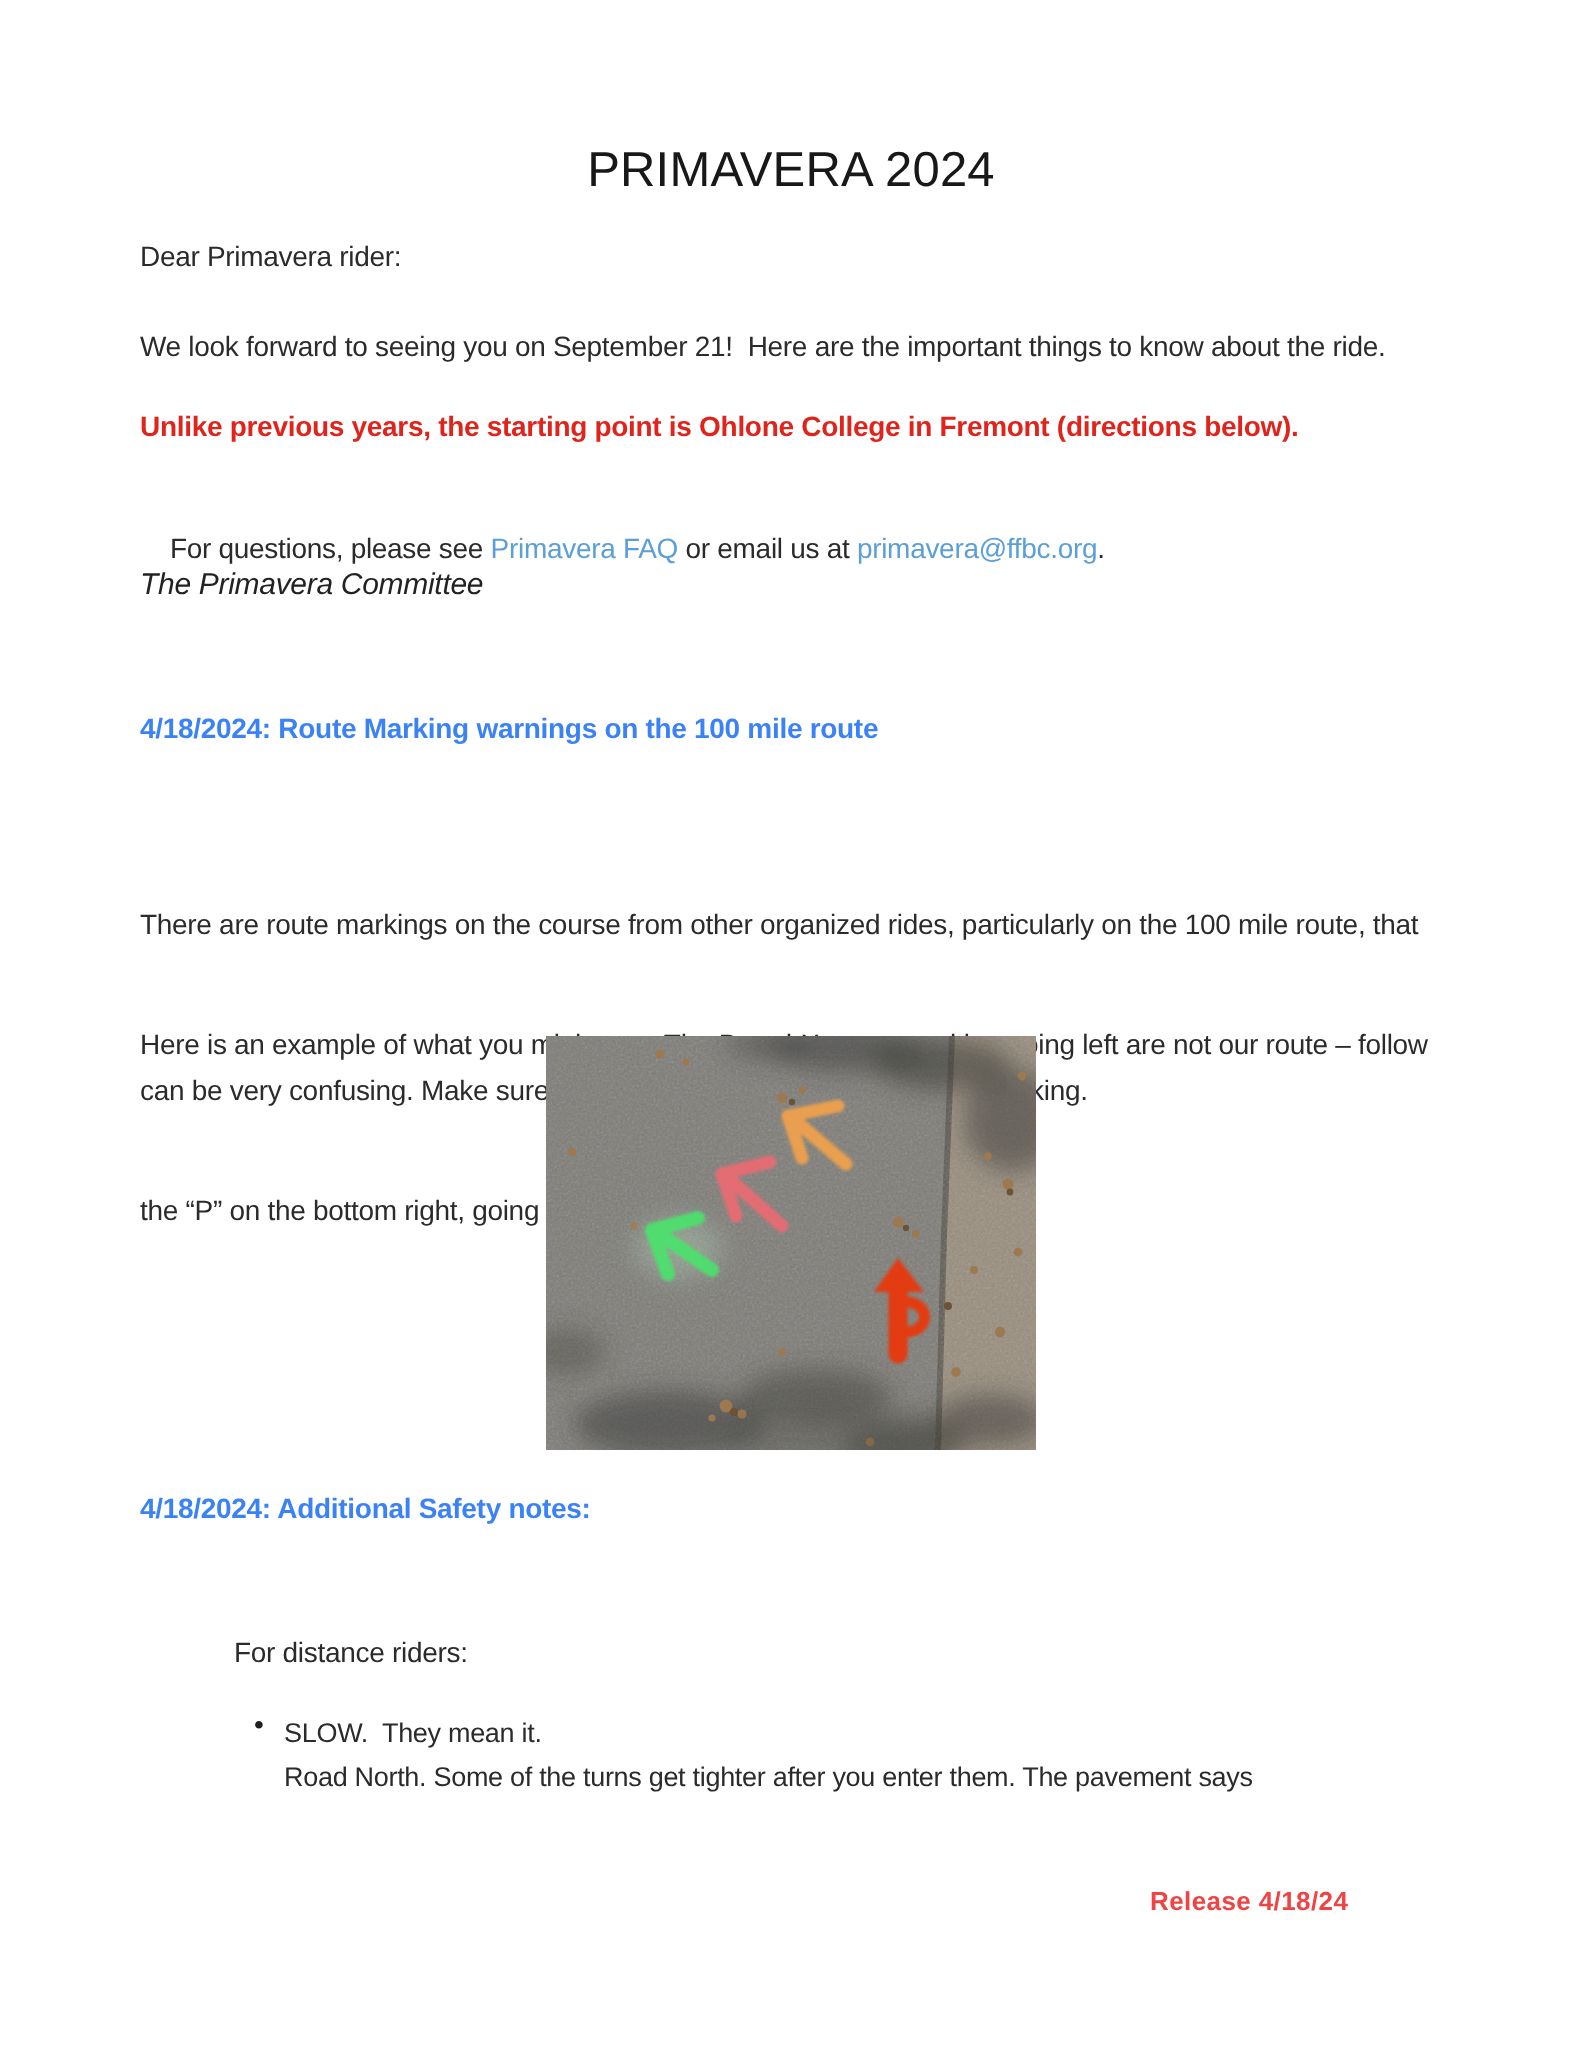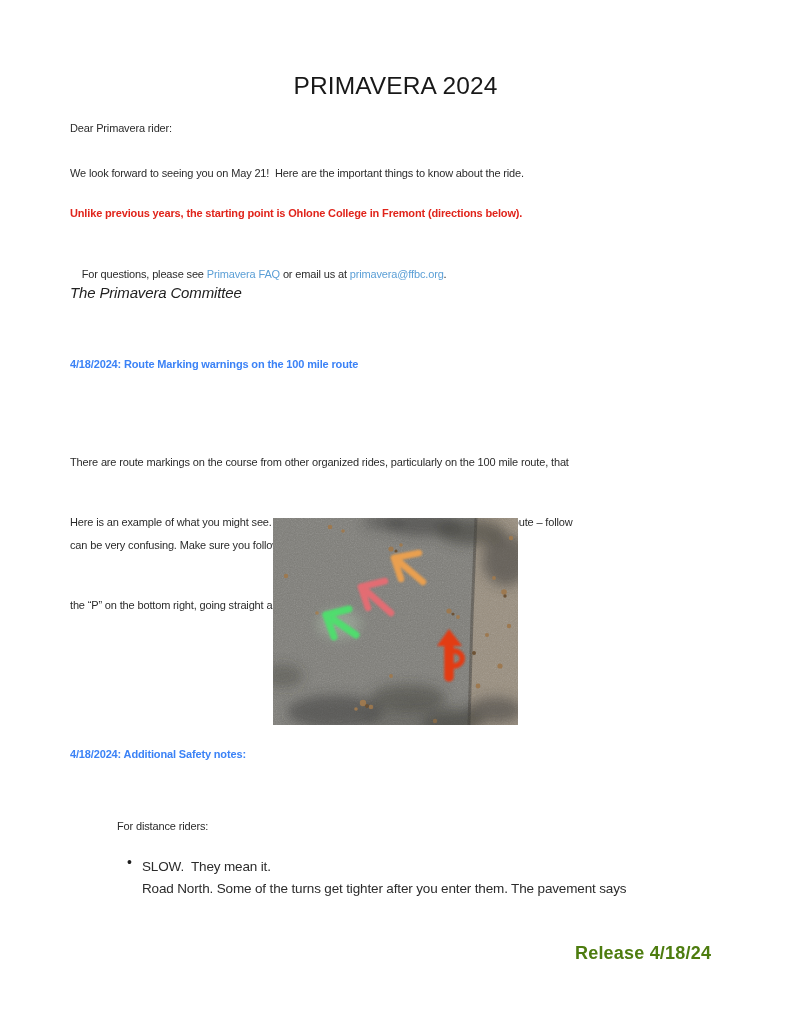--- a/index.html
+++ b/index.html
@@ -9,21 +9,21 @@
     width:791px; height:1024px;
     background:#ffffff;
     font-family:"Liberation Sans", sans-serif;
     color:#2b2b2b;
     overflow:hidden;
     text-decoration:underline;
   }
   .t {
     position:absolute;
     left:70px;
-    font-size:11px;
+    font-size:14px;
     letter-spacing:-0.15px;
     line-height:16px;
     white-space:pre;
     color:#2b2b2b;
   }
   .title {
     position:absolute;
     top:72px; left:0; width:791px;
     text-align:center;
     font-size:24.5px;
@@ -52,37 +52,37 @@
     position:absolute;
     left:142px; top:856px;
     font-size:13.5px;
     letter-spacing:-0.15px;
     line-height:21.5px;
   }
   .bullet-text .line { white-space:pre; }
   .footer {
     position:absolute;
     top:943px; left:575px;
-    font-size:18px;
+    font-size:13px;
     font-weight:700;
     letter-spacing:0.2px;
-    color:#4d7c0f;
+    color:#ef4444;
     white-space:pre;
   }
 </style>
 </head>
 <body>
 
 <div class="page">
 
   <div class="title">PRIMAVERA 2024</div>
 
   <div class="t" style="top:120px">Dear Primavera rider:</div>
 
-  <div class="t" style="top:165px">We look forward to seeing you on May 21!  Here are the important things to know about the ride.</div>
+  <div class="t" style="top:165px">We look forward to seeing you on September 21!  Here are the important things to know about the ride.</div>
 
   <div class="t" style="top:250px">
     <span>For questions, please see </span><a class="link">Primavera FAQ</a><span> or email us at </span><a class="link">primavera@ffbc.org</a><span>.</span>
   </div>
 
   <div class="t alert" style="top:205px">Unlike previous years, the starting point is Ohlone College in Fremont (directions below).</div>
 
   <div class="t signature" style="top:285px">The Primavera Committee</div>
 
   <div class="t heading" style="top:356px">4/18/2024: Route Marking warnings on the 100 mile route</div>

